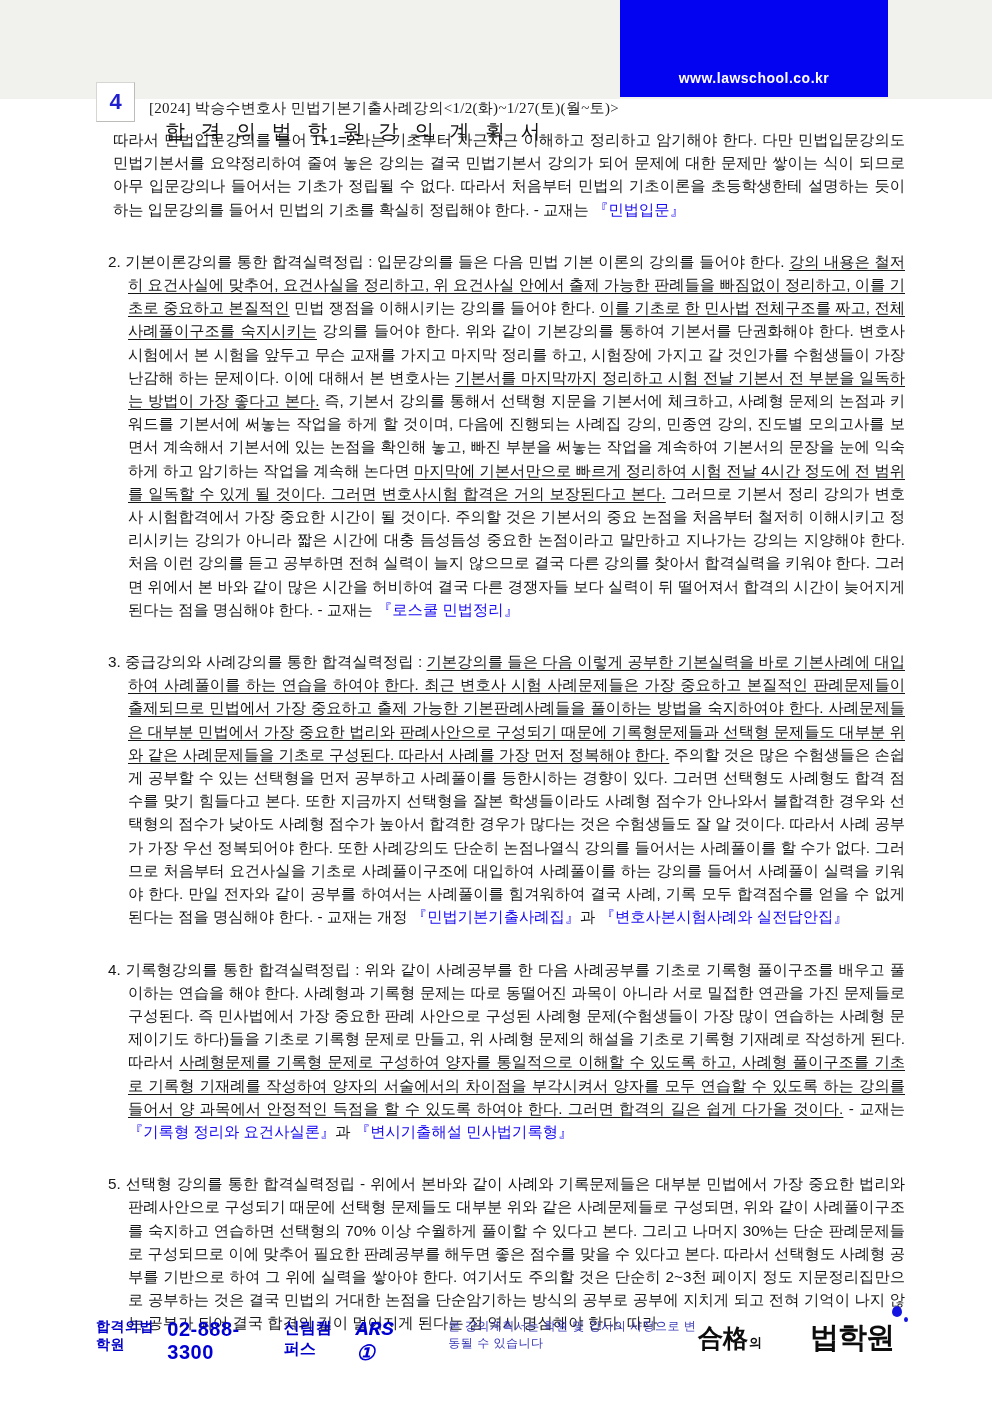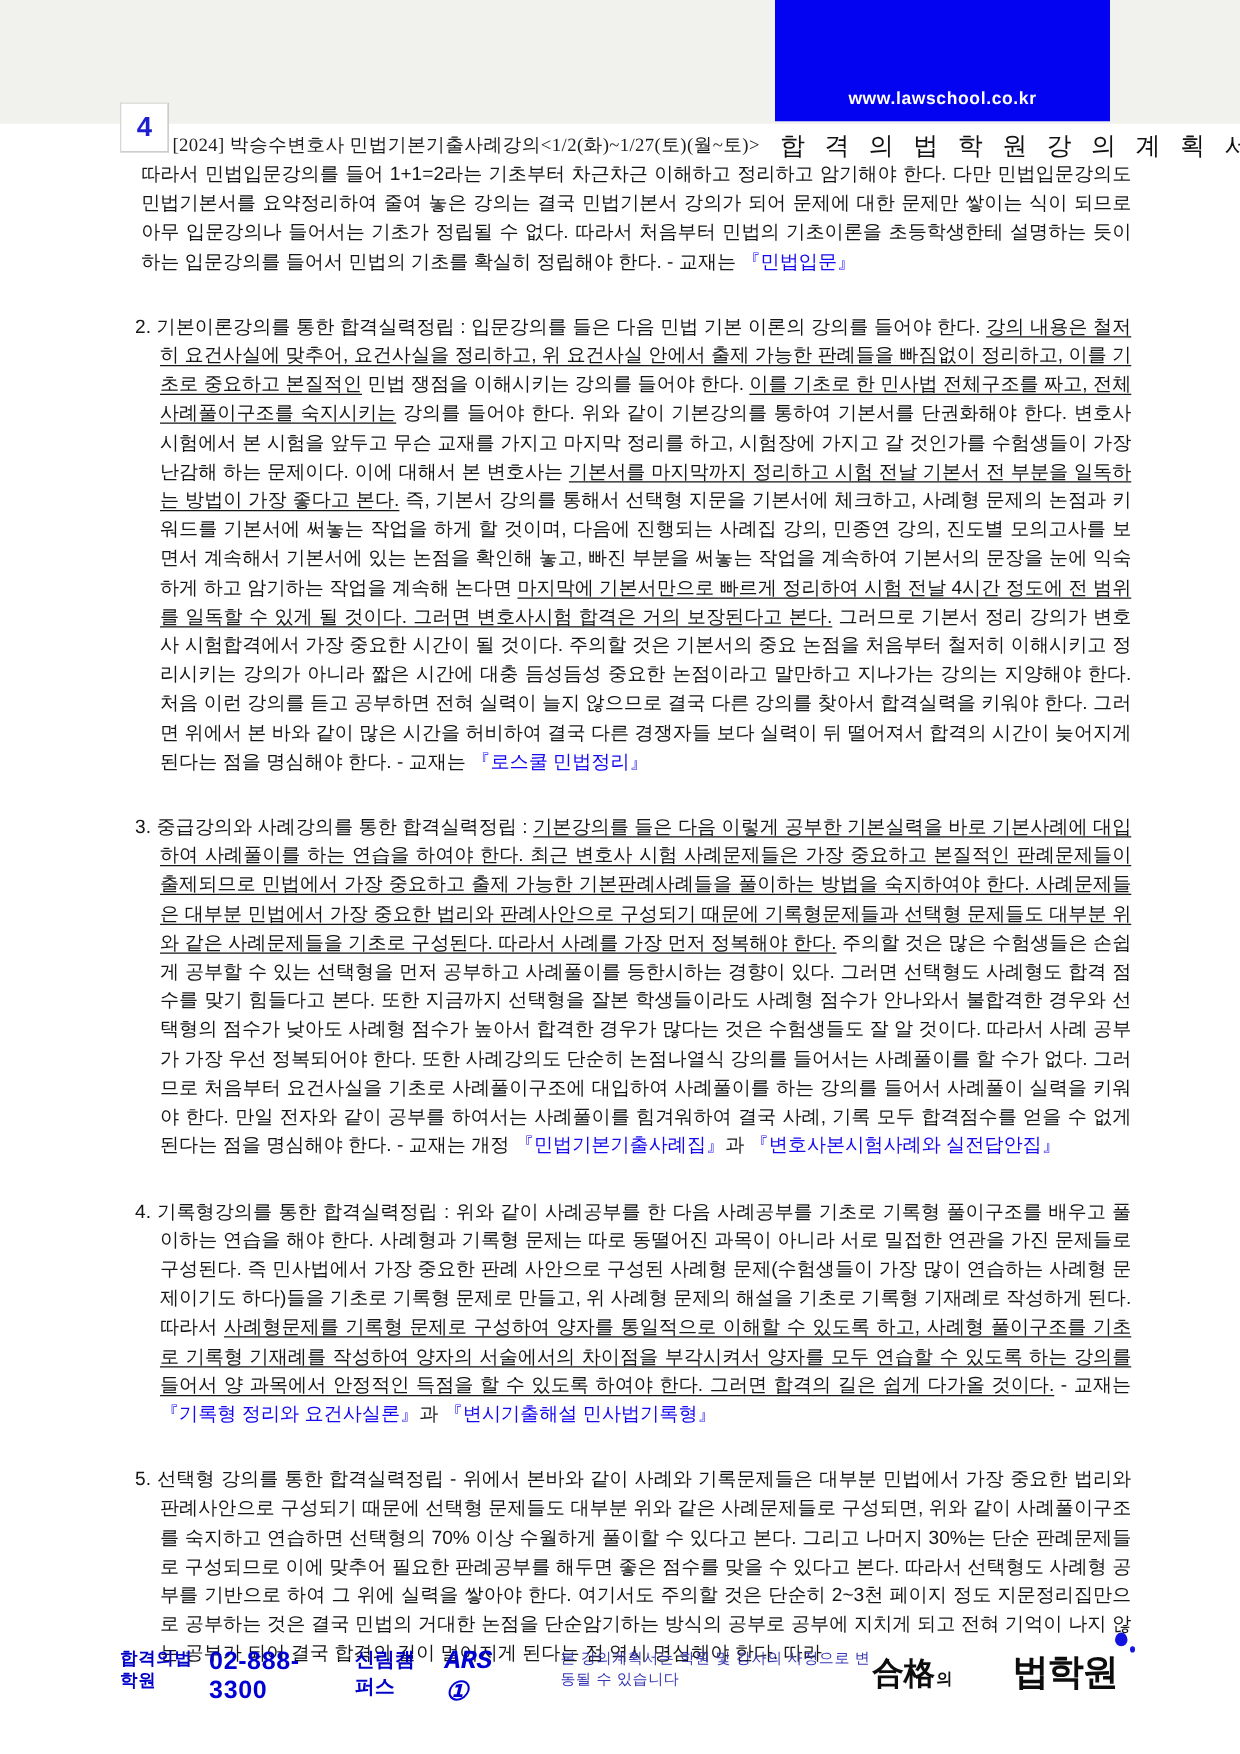--- a/index.html
+++ b/index.html
@@ -24,22 +24,22 @@
     color:#ffffff;font-weight:bold;font-size:14px;letter-spacing:0.5px;
   }
   .page-num-box{
     position:absolute;left:96px;top:82px;width:37px;height:38px;
     background:#ffffff;border:1px solid #d6d6d2;
     border-right-color:#bcbcb8;border-bottom-color:#bcbcb8;
     display:flex;align-items:center;justify-content:center;
   }
   .page-num{color:#1f1fd0;font-weight:bold;font-size:22px;}
   .header-row{
-    position:absolute;left:138px;top:99px;width:770px;height:34px;
-    display:flex;align-items:center;white-space:nowrap;
+    position:absolute;left:149px;top:99px;width:770px;height:34px;
+    display:flex;white-space:nowrap;flex-direction:column;
   }
   .header-left{
     font-family:"Liberation Serif","DejaVu Serif",serif;
     font-size:15px;color:#1c1c1c;letter-spacing:0.3px;
   }
   .header-right{
     margin-left:16px;
     font-size:20px;color:#111;font-weight:500;letter-spacing:5px;
   }
   .doc-body{

